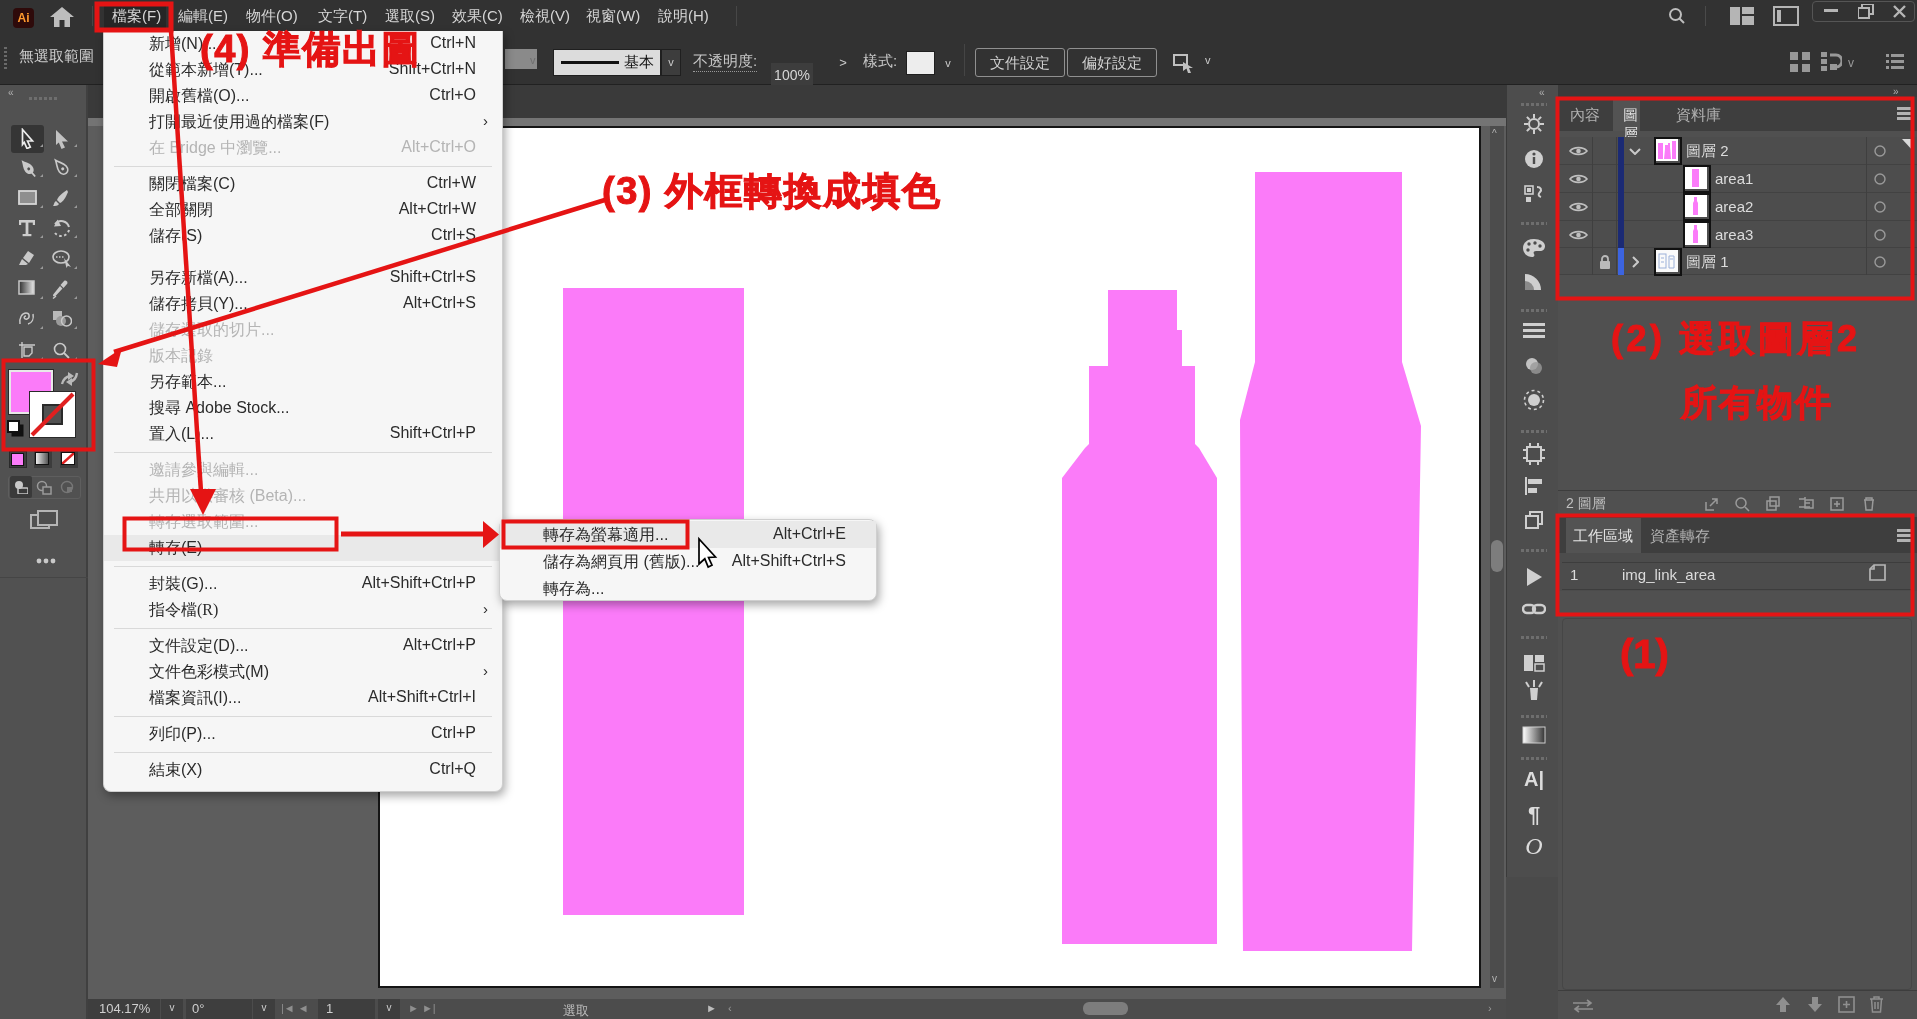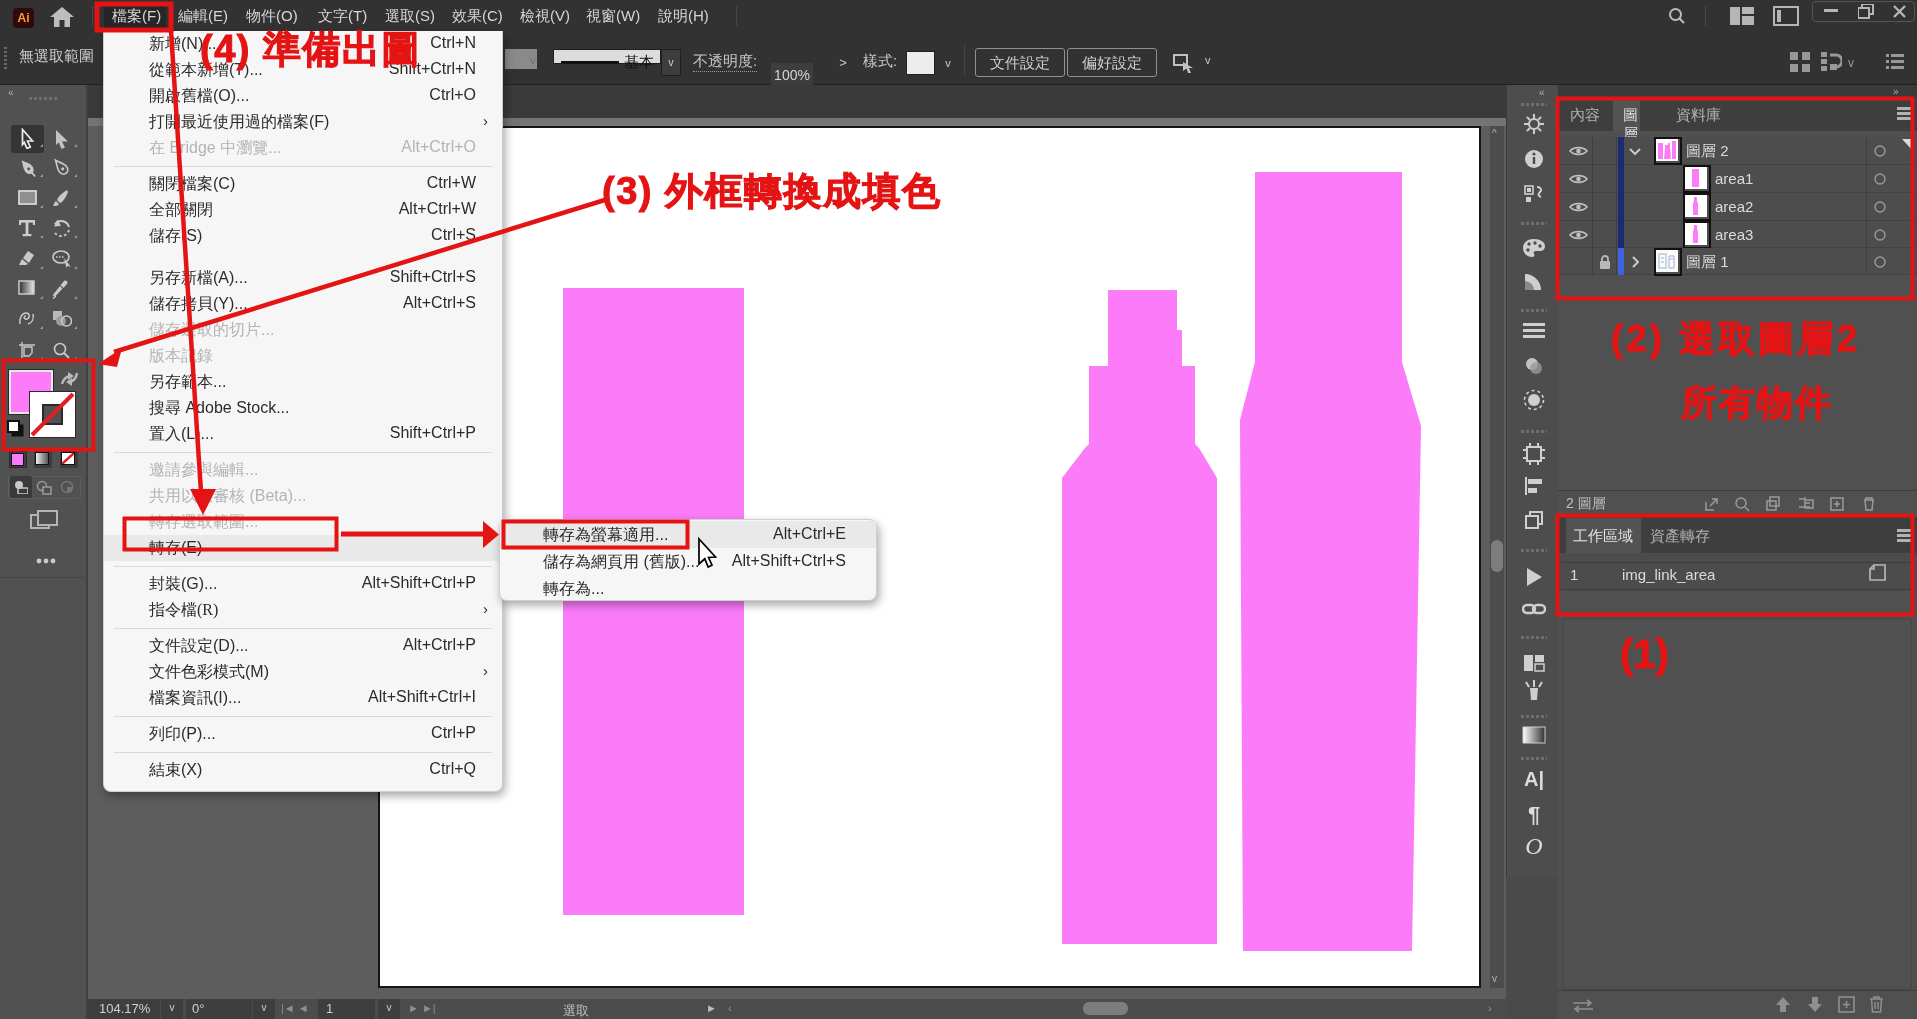--- a/index.html
+++ b/index.html
@@ -58,21 +58,21 @@
   </svg>
 </div>
 
 <div class="abs" style="left:0;top:32px;width:1917px;height:53px;background:#323232;border-bottom:1px solid #212121;">
   <div class="abs" style="left:4px;top:15px;width:3px;height:24px;background:repeating-linear-gradient(180deg,#6a6a6a 0 2px,transparent 2px 4px);"></div>
   <span class="abs" style="left:19px;top:15px;font-size:15px;color:#cccccc;">無選取範圍</span>
 
   <div class="abs" style="left:505px;top:17px;width:32px;height:20px;background:#8a8a8a;"></div>
   <div class="abs" style="left:530px;top:22px;color:#6f6f6f;font-size:11px;">v</div>
 
-  <div class="abs" style="left:553px;top:17px;width:108px;height:15px;background:#dcdcdc;border:1px solid #1f1f1f;">
+  <div class="abs" style="left:553px;top:17px;width:108px;height:27px;background:#dcdcdc;border:1px solid #1f1f1f;">
     <div class="abs" style="left:7px;top:11px;width:58px;height:3px;background:#111;"></div>
     <span class="abs" style="left:70px;top:3px;font-size:15px;color:#111;">基本</span>
   </div>
   <div class="abs" style="left:661px;top:17px;width:20px;height:27px;background:#3d3d3d;border:1px solid #1f1f1f;color:#ccc;font-size:11px;text-align:center;line-height:25px;">v</div>
   <span class="abs" style="left:693px;top:20px;font-size:15px;color:#c8c8c8;border-bottom:1px dotted #999;">不透明度:</span>
   <div class="abs" style="left:771px;top:19px;width:42px;height:24px;background:#3d3d3d;color:#d5d5d5;font-size:14px;text-align:center;line-height:24px;margin-top:12px;">100%</div>
   <div class="abs" style="left:833px;top:19px;width:20px;height:24px;color:#ccc;font-size:13px;text-align:center;line-height:24px;">&gt;</div>
   <span class="abs" style="left:863px;top:20px;font-size:15px;color:#c8c8c8;">樣式:</span>
   <div class="abs" style="left:906px;top:19px;width:29px;height:24px;background:#ededed;border:1px solid #1f1f1f;"></div>
   <div class="abs" style="left:938px;top:19px;width:20px;height:24px;color:#ccc;font-size:11px;text-align:center;line-height:24px;">v</div>

